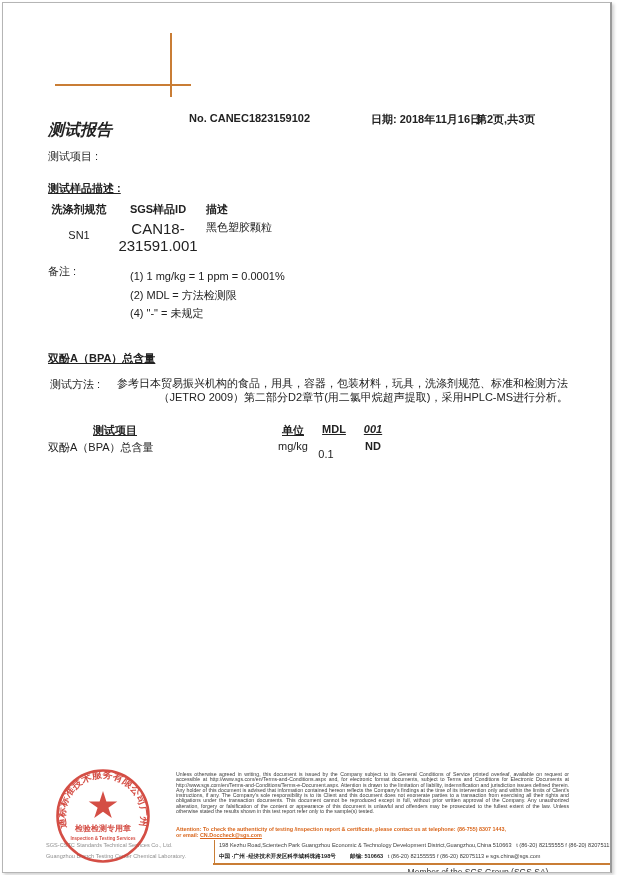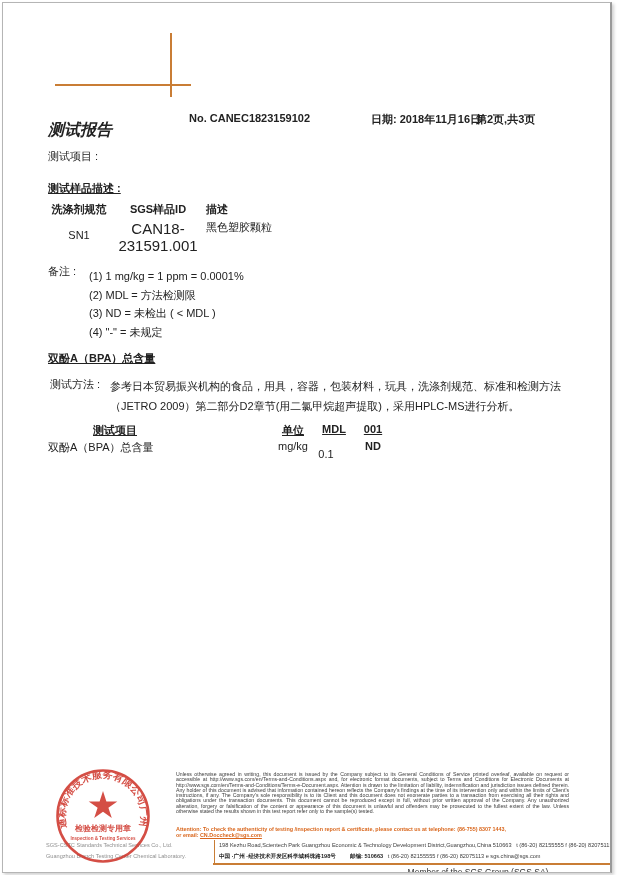--- a/index.html
+++ b/index.html
@@ -17,25 +17,25 @@
   .rule-h { background:#c97d35; height:2px; }
   .rule-v { background:#c97d35; width:2px; }
 
   
   .doc-title { font-size:16px; font-weight:bold; color:#222; }
   .hdr-info { font-size:11px; font-weight:bold; color:#222; }
 
   .body-txt { font-size:11px; color:#222; }
   .bold { font-weight:bold; }
   .ul { text-decoration:underline; }
-  .it { }
+  .it { font-style:italic; }
   .center { text-align:center; }
 
-  .remarks div { line-height:18.5px; }
-  .method-text { width:458px; line-height:20px; }
+  .remarks div { line-height:18.5px;margin-left:41px; }
+  .method-text { width:458px; line-height:14px;text-align:right; }
 
   
   .legal { width:393px; font-size:5.2px; line-height:5.25px; color:#3c3c3c; text-align:justify; }
   .attention { width:393px; font-size:5.4px; line-height:6.2px; color:#d9661c; font-weight:bold; }
   .attention a { color:#d9661c; text-decoration:underline; }
   .addr { font-size:5.6px; line-height:10.5px; color:#3c3c3c; white-space:nowrap; }
   .addr .cn { font-weight:bold; color:#1c1c1c; }
   .company { font-size:5.6px; line-height:11px; color:#8f8f8f; }
   .member { font-size:8.5px; color:#333; }
 </style>
@@ -61,21 +61,20 @@
   <div class="abs body-txt bold" style="left:203px; top:199px;">描述</div>
 
   <div class="abs body-txt center" style="left:45px; top:226px; width:62px;">SN1</div>
   <div class="abs center" style="left:108px; top:217px; width:94px; font-size:15px; color:#222;">CAN18-231591.001</div>
   <div class="abs body-txt" style="left:203px; top:217px;">黑色塑胶颗粒</div>
 
   <div class="abs body-txt" style="left:45px; top:261px;">备注 :</div>
   <div class="abs body-txt remarks" style="left:86px; top:264px;">
     <div>(1) 1 mg/kg = 1 ppm = 0.0001%</div>
     <div>(2) MDL = 方法检测限</div>
-    <div>(3) ND = 未检出 ( &lt; MDL )</div>
     <div>(4) "-" = 未规定</div>
   </div>
 
   <div class="abs body-txt bold ul" style="left:45px; top:348px;">双酚A（BPA）总含量</div>
 
   <div class="abs body-txt" style="left:47px; top:374px;">测试方法 :</div>
   <div class="abs body-txt method-text" style="left:107px; top:373px;">参考日本贸易振兴机构的食品，用具，容器，包装材料，玩具，洗涤剂规范、标准和检测方法（JETRO 2009）第二部分D2章节(用二氯甲烷超声提取)，采用HPLC-MS进行分析。</div>
 
   <div class="abs body-txt bold ul" style="left:50px; top:420px;margin-left:40px;">测试项目</div>
   <div class="abs body-txt bold ul center" style="left:268px; top:420px; width:44px;">单位</div>

